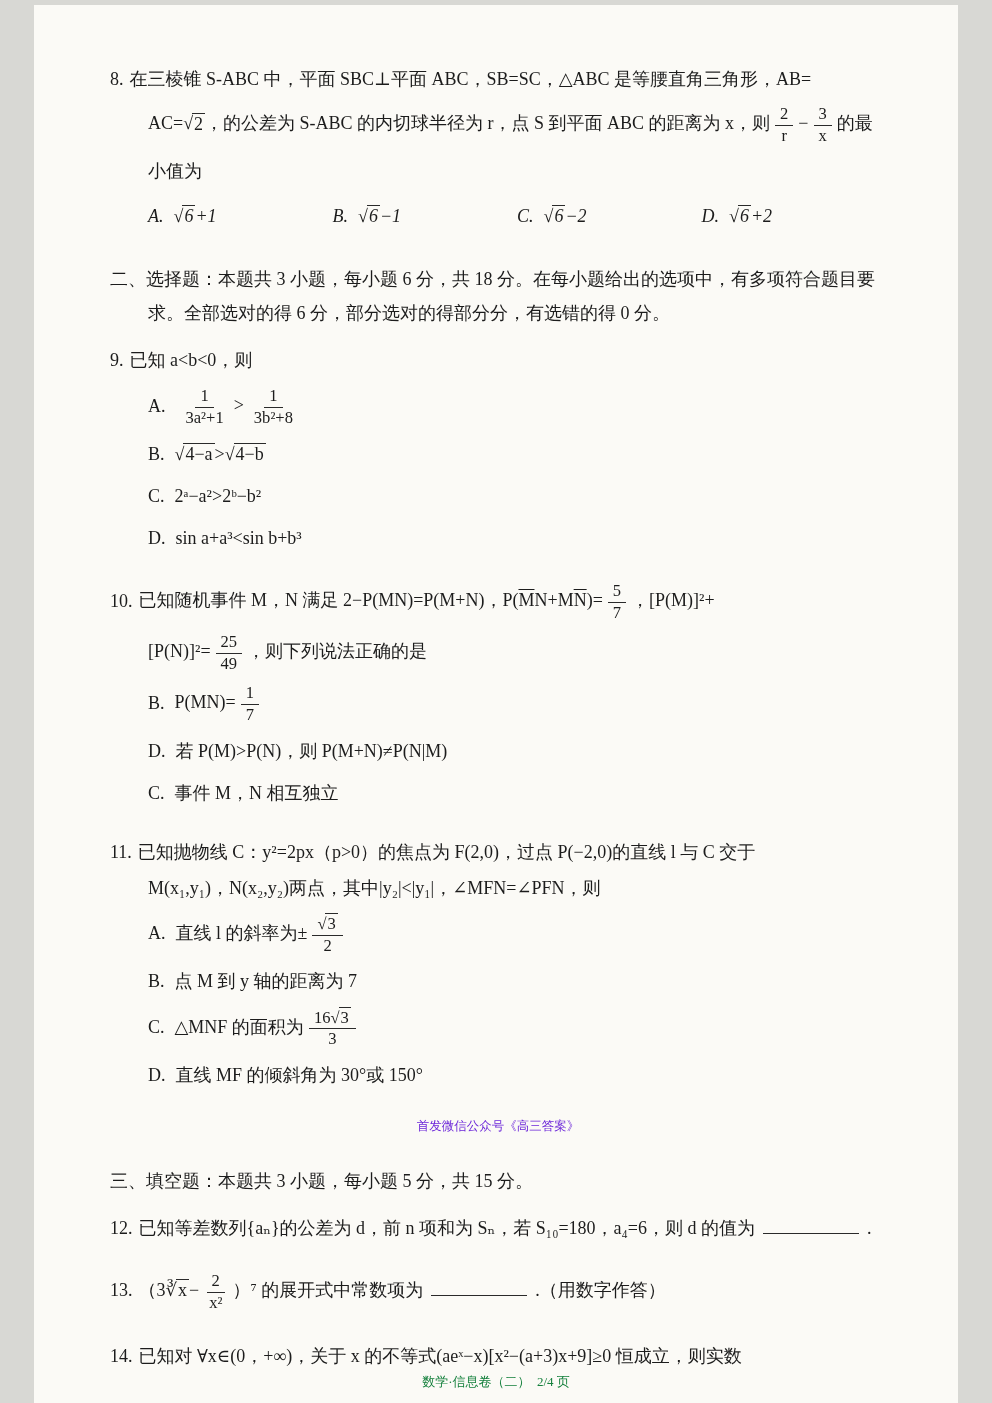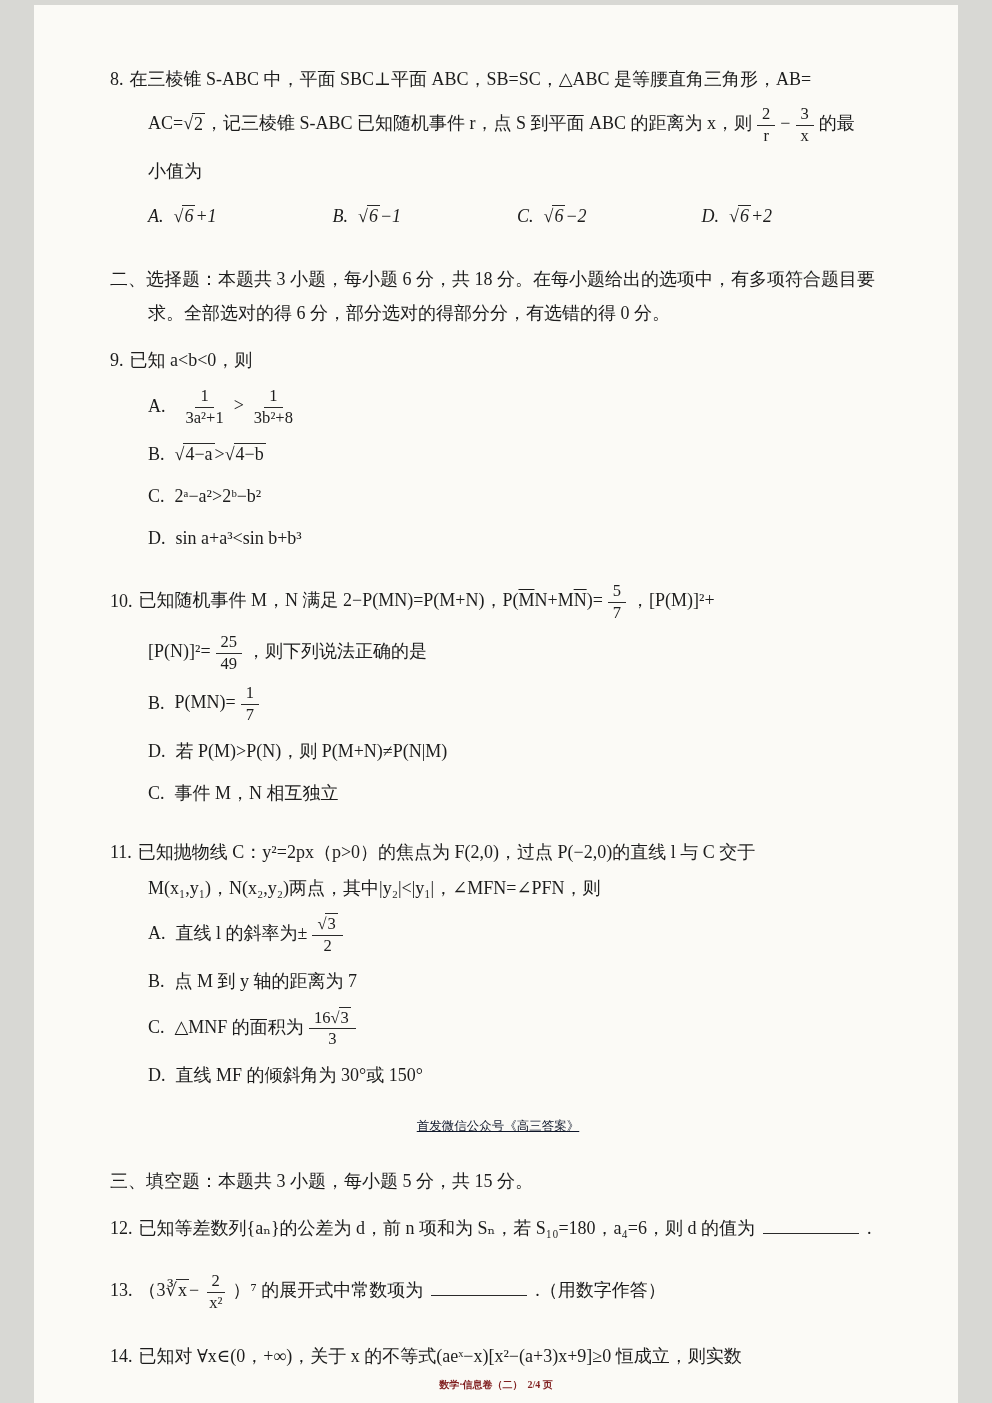--- a/index.html
+++ b/index.html
@@ -20,32 +20,32 @@
   .optcell{flex:1 1 25%;}
   .frac{display:inline-flex;flex-direction:column;align-items:center;vertical-align:middle;
         margin:0 5px;line-height:1.25;font-size:0.92em;text-indent:0;}
   .fn{display:block;padding:0 5px;border-bottom:1.3px solid #2a2a2a;white-space:nowrap;}
   .fd{display:block;padding:0 5px;white-space:nowrap;}
   .sq{letter-spacing:-1px;}
   .rad{border-top:1.3px solid #2a2a2a;padding:0 2px;}
   .ovl{text-decoration:overline;}
   .blank{display:inline-block;width:96px;height:0.95em;border-bottom:1.4px solid #2a2a2a;
          vertical-align:baseline;margin:0 8px;}
-  .watermark{color:#0f172a;font-size:12.5px;text-align:center;margin:2px 0 10px 0;line-height:1.3;text-decoration:underline;}
+  .watermark{color:#6d28d9;font-size:12.5px;text-align:center;margin:2px 0 10px 0;line-height:1.3;}
   .footer{position:absolute;left:0;bottom:14px;width:100%;text-align:center;
-          color:#7f1d1d;font-size:10px;font-weight:700;white-space:pre;}
+          color:#15803d;font-size:13px;font-weight:400;white-space:pre;}
 </style>
 </head>
 <body>
 
 <div class="page">
 
   <section class="q">
     <div class="line qfirst"><span class="qnum">8.</span><span>在三棱锥 S-ABC 中，平面 SBC⊥平面 ABC，SB=SC，△ABC 是等腰直角三角形，AB=</span></div>
-    <div class="line tall"><span>AC=</span><span class="sq">√</span><span class="rad">2</span><span>，记三棱锥 S-ABC 已知随机事件 r，点 S 到平面 ABC 的距离为 x，则</span><span class="frac">
+    <div class="line tall"><span>AC=</span><span class="sq">√</span><span class="rad">2</span><span>，的公差为 S-ABC 的内切球半径为 r，点 S 到平面 ABC 的距离为 x，则</span><span class="frac">
           <span class="fn">2</span>
           <span class="fd">r</span>
         </span><span>−</span><span class="frac">
           <span class="fn">3</span>
           <span class="fd">x</span>
         </span><span>的最</span></div>
     <div class="line">小值为</div>
     <div class="optrow">
       <span class="optcell"><span class="olabel">A.</span><span class="sq">√</span><span class="rad">6</span><span>+1</span></span>
       <span class="optcell"><span class="olabel">B.</span><span class="sq">√</span><span class="rad">6</span><span>−1</span></span>

